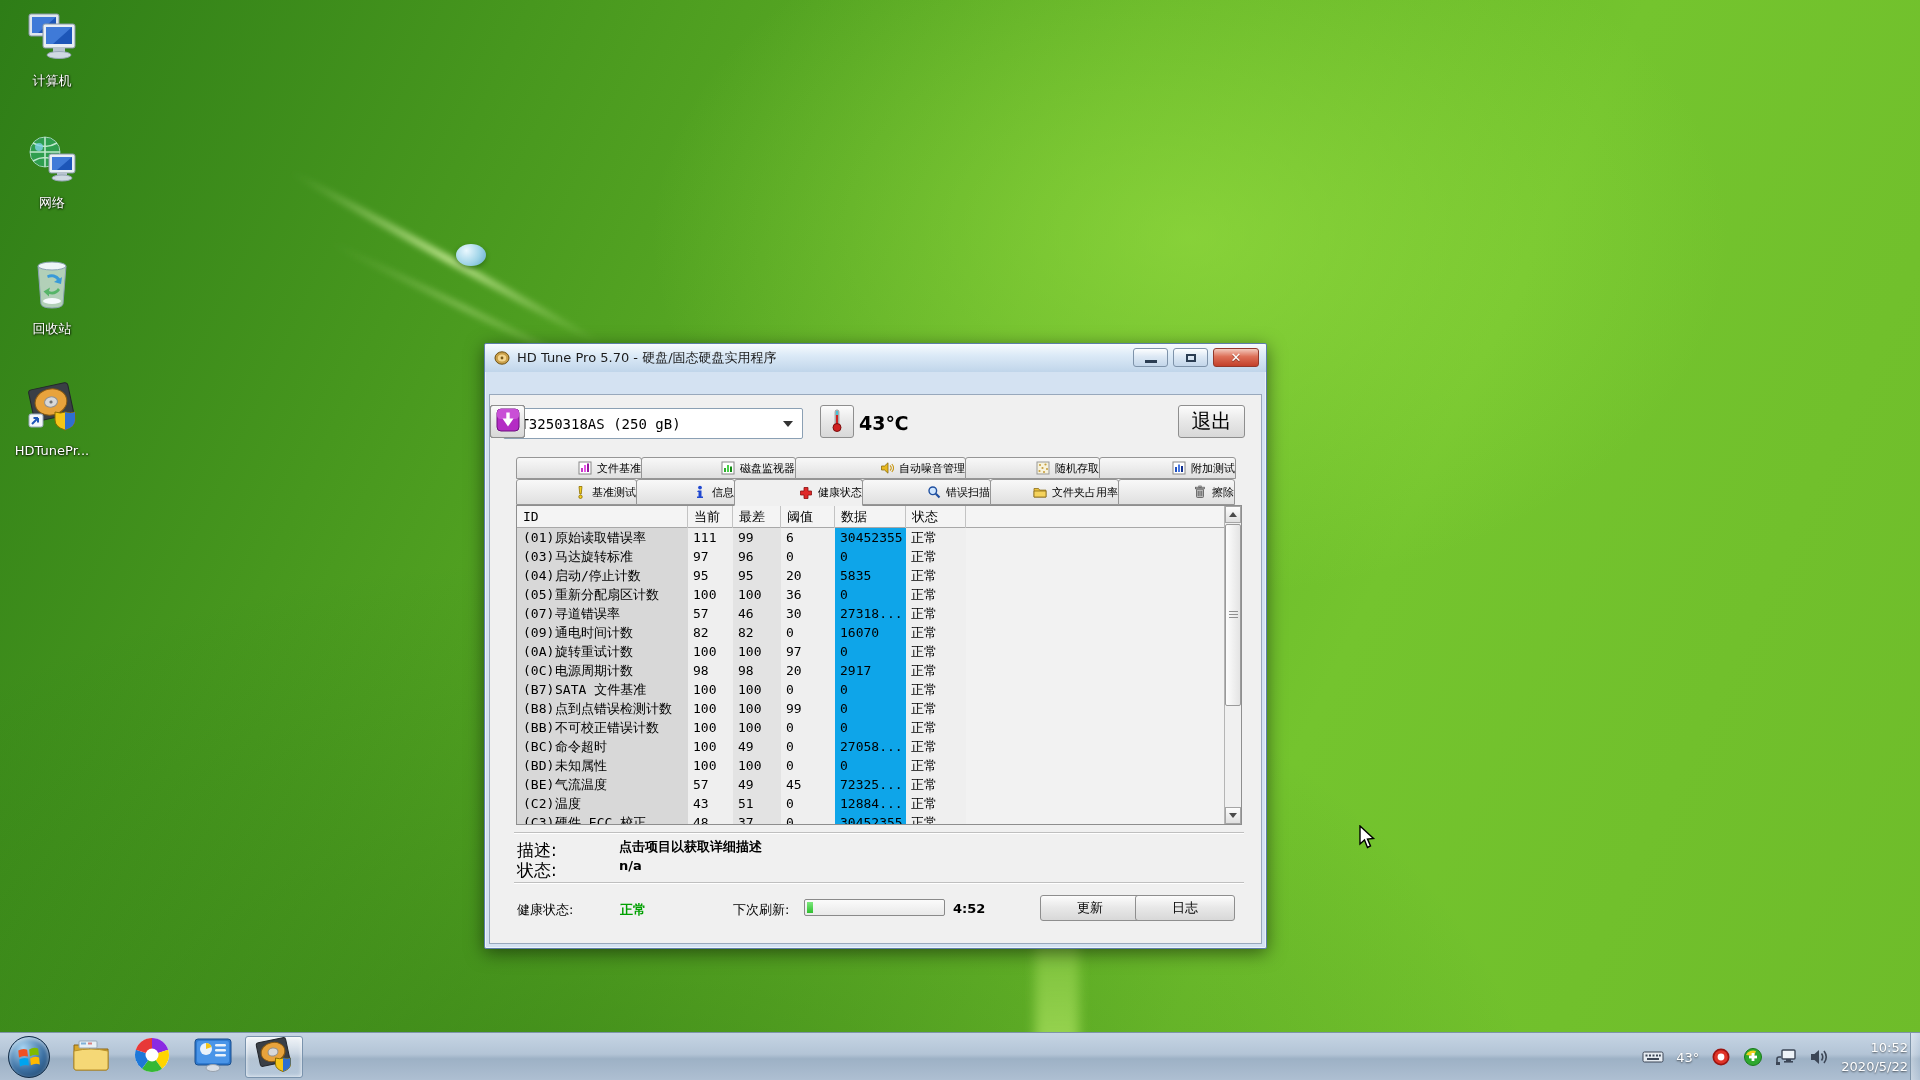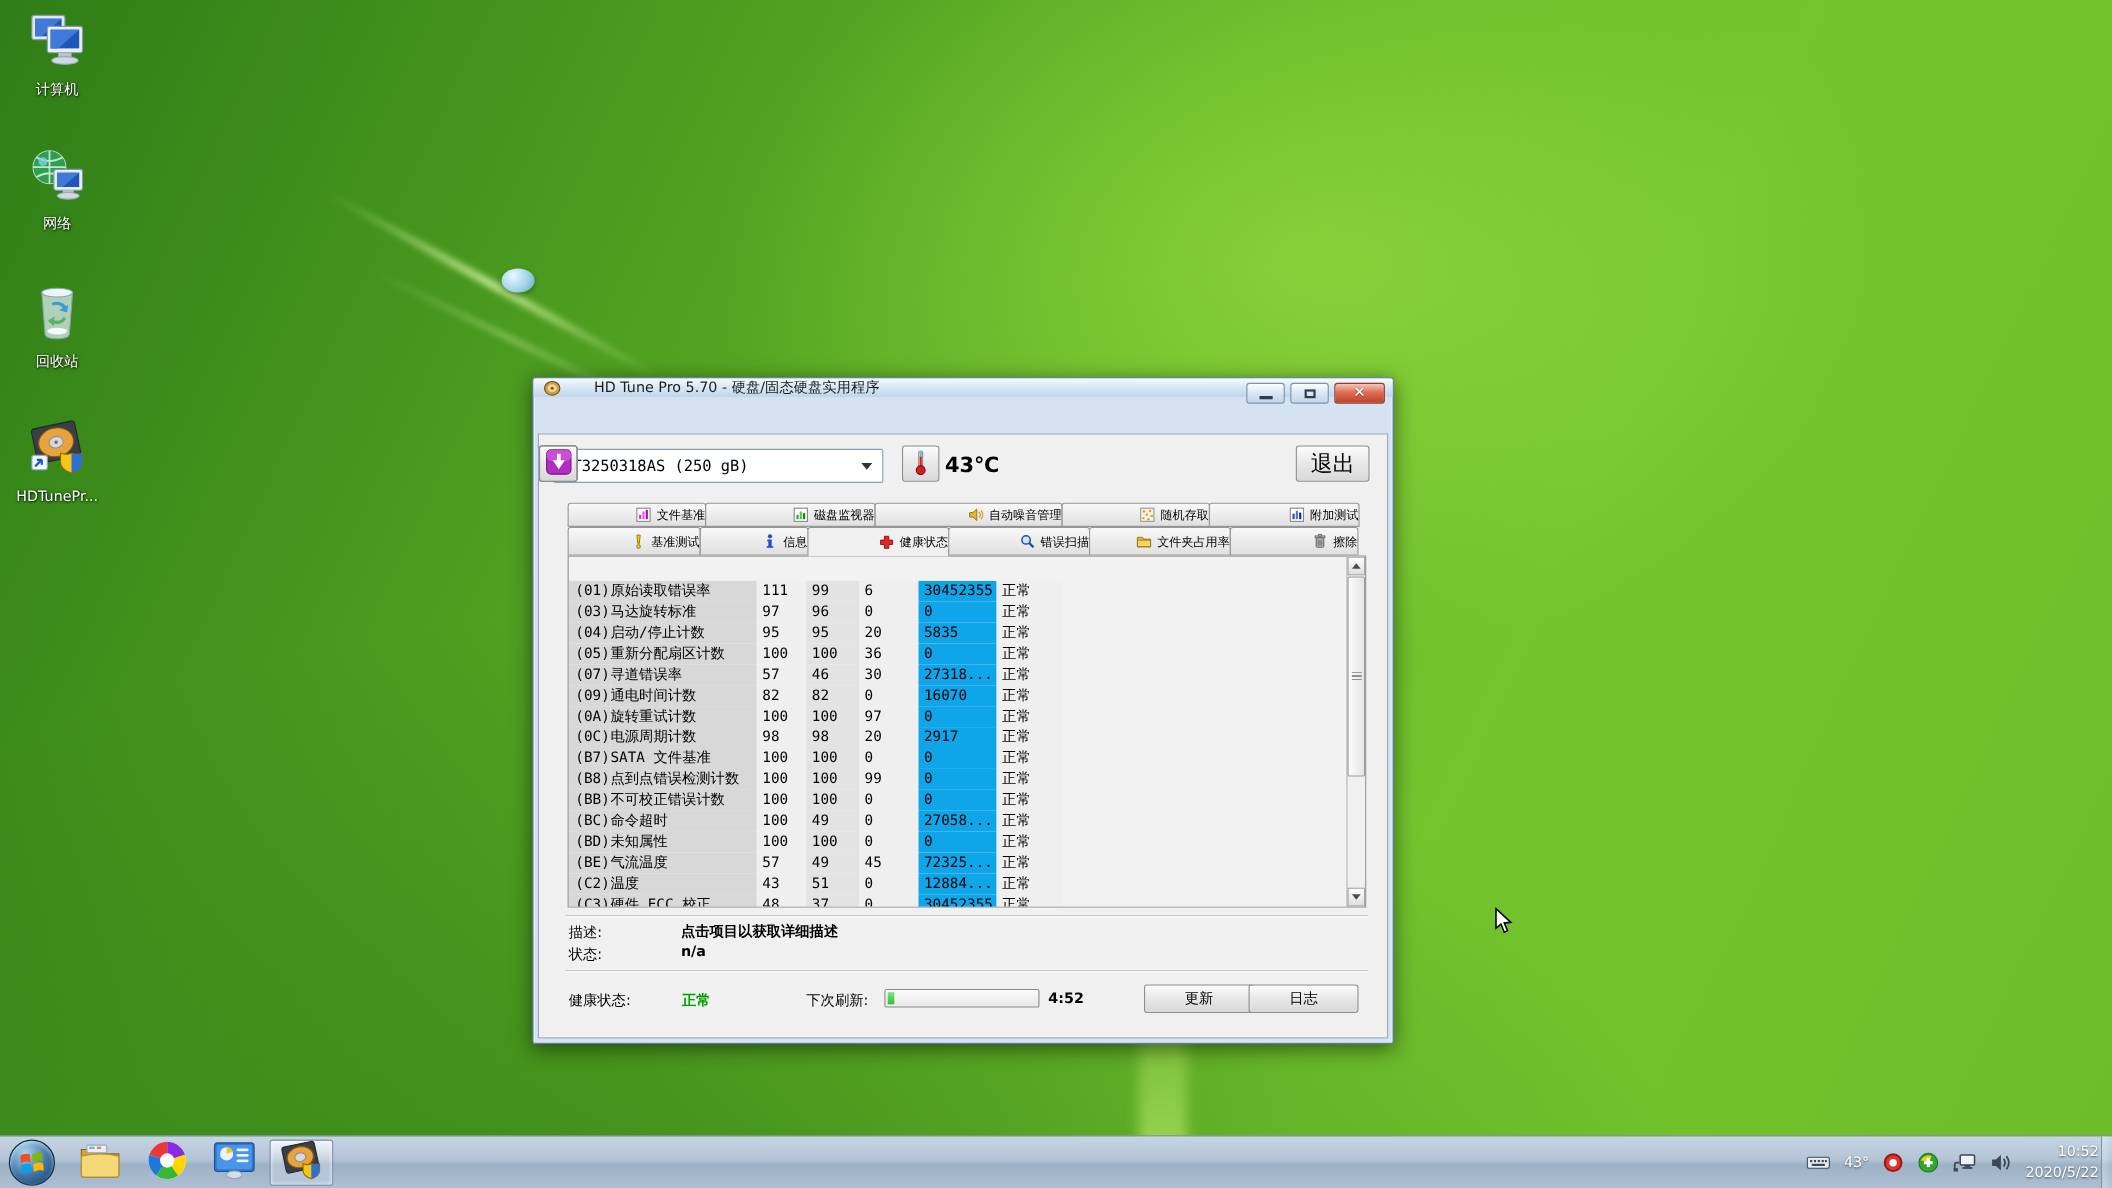--- a/index.html
+++ b/index.html
@@ -31,23 +31,23 @@
   .desk-icon .di-label { color:#fff; font-size:13px; text-shadow:0 1px 2px rgba(0,0,0,.85), 1px 0 2px rgba(0,0,0,.6); }
   .desk-icon:nth-of-type(1){ top:2px; }
   .desk-icon:nth-of-type(2){ top:124px; }
   .desk-icon:nth-of-type(3){ top:248px; }
   .desk-icon:nth-of-type(4){ top:370px; }
 
   
   .window { position:absolute; left:484px; top:343px; width:783px; height:606px;
     background:#d4e2f2; border:1px solid #5d7ea8; border-radius:2px;
     box-shadow:0 4px 18px rgba(0,0,0,.5), inset 0 0 0 1px rgba(255,255,255,.55); }
-  .titlebar { position:absolute; left:0; top:0; right:0; height:17px;
+  .titlebar { position:absolute; left:0; top:0; right:0; height:28px;
     background:linear-gradient(#f7fbfe, #dcEAf7 40%, #c0d5ea); border-radius:2px 2px 0 0;
-    display:flex; align-items:flex-end; padding-left:9px;gap:23px; }
+    display:flex; align-items:center; padding-left:9px; }
   .titlebar .win-ico { width:16px; height:16px; margin-right:7px; }
   .title-text { font-size:13px; color:#1c1c1c; }
   .winbtns { position:absolute; right:7px; top:4px; display:flex; gap:5px; }
   .wbtn { width:35px; height:19px; border:1px solid #7e93aa; border-radius:3px;
     background:linear-gradient(#fdfeff, #dce8f4 45%, #c3d6ea); display:flex; align-items:center; justify-content:center; cursor:pointer; }
   .wbtn.close { width:46px; border-color:#93392b; background:linear-gradient(#f3c9bd, #dd6f57 45%, #c3402a); }
   .glyph-min { width:12px; height:3px; background:#2b3d52; margin-top:8px; }
   .glyph-max { width:10px; height:8px; border:2px solid #2b3d52; }
   .glyph-x { color:#fff; font-size:13px; font-weight:bold; text-shadow:0 1px 1px rgba(0,0,0,.4); line-height:1; }
 
@@ -111,21 +111,21 @@
   .sb-tri-up { width:0;height:0;border-left:4px solid transparent;border-right:4px solid transparent;border-bottom:5px solid #4a4a4a; }
   .sb-tri-down { width:0;height:0;border-left:4px solid transparent;border-right:4px solid transparent;border-top:5px solid #4a4a4a; }
   .sb-thumb { position:absolute; left:0; top:18px; width:16px; height:182px; border:1px solid #9a9a9a; border-radius:2px;
     background:linear-gradient(90deg,#fdfdfd,#e4e4e4); cursor:grab; }
   .sb-grip { position:absolute; left:3px; top:86px; width:9px; height:8px;
     background:repeating-linear-gradient(#909090 0 1px, transparent 1px 3px); }
 
   .sepline { position:absolute; left:24px; width:730px; height:2px; border-top:1px solid #bfbfbf; border-bottom:1px solid #fff; }
   .sep1{ top:437px; } .sep2{ top:487px; }
 
-  .desc-label { position:absolute; left:27px; font-size:13px; }
+  .desc-label { position:absolute; left:27px; font-size:17px; }
   .desc-val { position:absolute; left:129px; font-size:13px; font-weight:bold; }
   .dl1{ top:444px; } .dv1{ top:443px; }
   .dl2{ top:464px; } .dv2{ top:463px; }
 
   
   .f-label { position:absolute; font-size:13px; top:506px; }
   .fl-health{ left:27px; }
   .fv-health{ left:130px; color:#00a000; font-weight:bold; }
   .fl-refresh{ left:243px; }
   .progress { position:absolute; left:314px; top:504px; width:141px; height:17px; border:1px solid #8a8a8a; border-radius:2px;
@@ -446,20 +446,29 @@
                 <rect x="2.5" y="2.2" width="9" height="1.6" fill="#c8c8c8" stroke="#555" stroke-width=".7"></rect>
                 <rect x="5.8" y="1" width="2.4" height="1.4" fill="#c8c8c8" stroke="#555" stroke-width=".7"></rect>
                 <path d="M5.3 6 v5 M7 6 v5 M8.7 6 v5" stroke="#666" stroke-width=".9"></path>
               </svg>
             </span>
             <span>擦除</span>
           </div>
         </div>
 
       <div class="panel">
+        <div class="thead">
+          <span class="h-id">ID</span>
+          <span class="h-cur">当前</span>
+          <span class="h-worst">最差</span>
+          <span class="h-thr">阈值</span>
+          <span class="h-data">数据</span>
+          <span class="h-status">状态</span>
+          <span class="h-fill"></span>
+        </div>
         <div class="tbody">
 
             <div class="smart-row">
               <span class="c-id">(01)</span>
               <span class="c-name">原始读取错误率</span>
               <span class="c-cur">111</span>
               <span class="c-worst">99</span>
               <span class="c-thr">6</span>
               <span class="c-data">30452355</span>
               <span class="c-status">正常</span>

